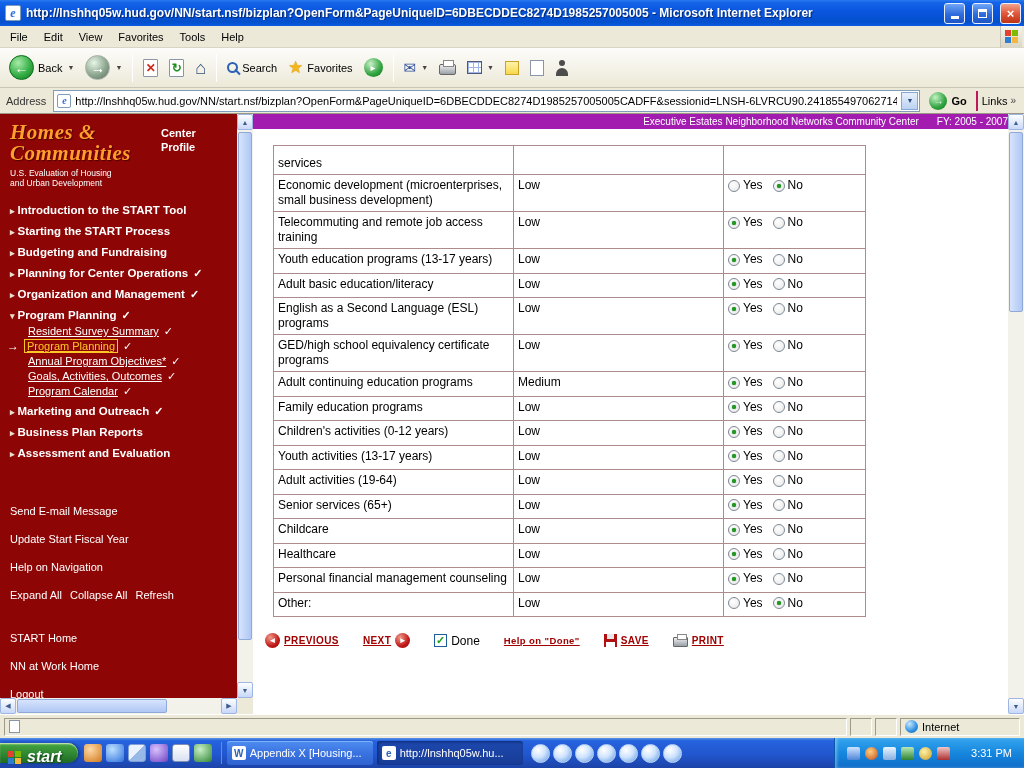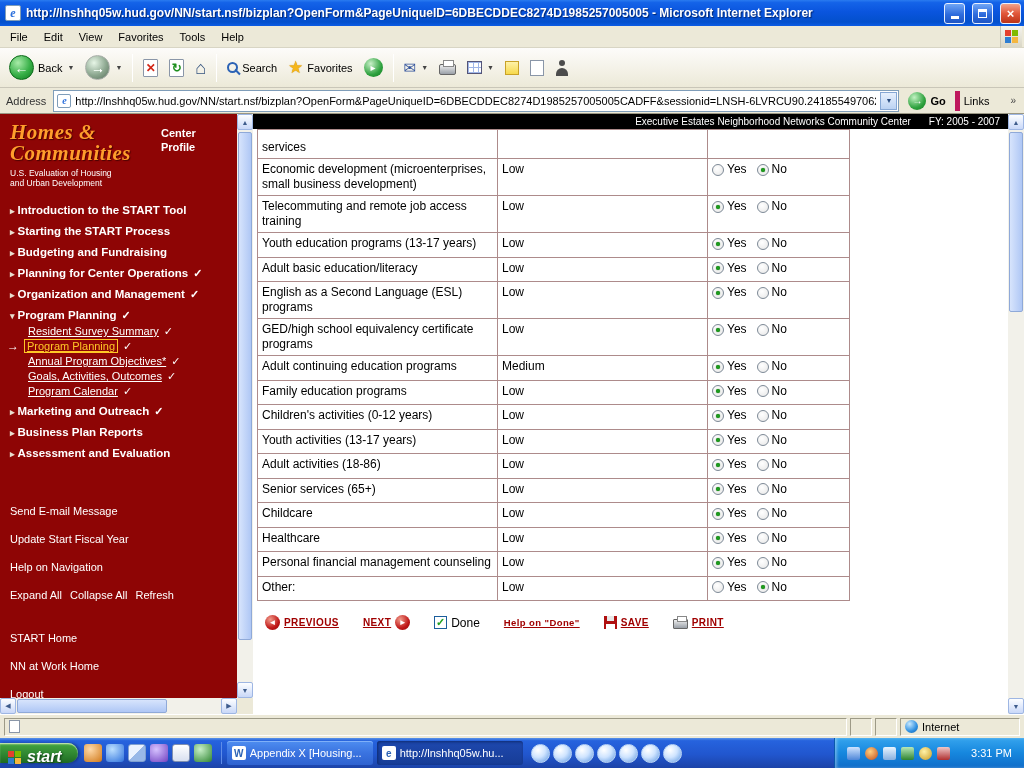--- a/index.html
+++ b/index.html
@@ -71,33 +71,33 @@
   .addr-label { font-size:11px; color:#333; padding:0 2px; }
   .addr-input { flex:1; height:22px; background:#fff; border:1px solid #7F9DB9; display:flex; align-items:center; padding:0 1px 0 3px; gap:4px; min-width:0; }
   .addr-url { font-size:11px; white-space:nowrap; overflow:hidden; flex:1; color:#000; }
   .addr-dd { width:17px; height:18px; background:linear-gradient(#E7F0FD,#BBD2F2); border:1px solid #86A7D4;
     font-size:7px; color:#2B4E82; display:flex; align-items:center; justify-content:center; flex:0 0 auto; }
   .go-wrap { display:flex; align-items:center; gap:4px; padding:0 4px; }
   .go-circle { width:18px; height:18px; border-radius:50%;
     background:radial-gradient(circle at 35% 30%, #C2F2C2, #2FA23F 60%, #0C7A1C); color:#fff; font-size:10px; font-weight:bold;
     display:flex; align-items:center; justify-content:center; }
   .go-label { font-size:11px; font-weight:bold; color:#000; }
-  .links-wrap { display:flex; align-items:center; gap:21px; padding:0 4px; border-left:5px solid #be185d; height:20px; }
+  .links-wrap { display:flex; align-items:center; gap:3px; padding:0 4px; border-left:2px solid #be185d; height:20px; }
   .links-label { font-size:11px; }
   .chev { font-size:10px; color:#444; }
 
   
   .viewport { flex:1 1 auto; display:flex; min-height:0; }
   .left-frame { width:253px; display:flex; flex-direction:column; flex:0 0 auto; }
   .left-top { flex:1; display:flex; min-height:0; }
   .sidebar { width:237px; background:#8E0505; position:relative; overflow:hidden; flex:0 0 auto; }
   .right-frame { flex:1; display:flex; min-width:0; }
   .main-col { flex:1; display:flex; flex-direction:column; min-width:0; }
-  .red-strip { height:15px; background:#000000; color:#fff; font-size:10px;
-    display:flex; justify-content:flex-end; align-items:center; gap:18px; padding-right:8px; flex:0 0 auto; }
+  .red-strip { height:15px; background:#a21caf; color:#fff; font-size:10px;
+    display:flex; justify-content:flex-end; align-items:center; gap:18px; flex:0 0 auto; }
   .content { flex:1; background:#fff; overflow:hidden; padding-left:4px; }
 
   
   .vscroll { width:16px; background:#F2F1EA; display:flex; flex-direction:column; flex:0 0 auto; }
   .sb-btn { width:16px; height:16px; background:linear-gradient(#FDFEFF,#C9D8F8); border:1px solid #9EB6E3; border-radius:2px;
     color:#3E5C8C; font-size:7px; display:flex; align-items:center; justify-content:center; flex:0 0 auto; }
   .sb-track { flex:1; position:relative; }
   .sb-thumb { position:absolute; left:1px; right:1px; background:linear-gradient(90deg,#D7E4FC,#AFC7F5);
     border:1px solid #8FA9D8; border-radius:2px; }
   .hscroll-row { height:16px; display:flex; flex:0 0 auto; }
@@ -122,21 +122,21 @@
   .nav.sub .lab { text-decoration:underline; }
   .nav.sub-current { color:#FFC726; padding-left:24px; }
   .nav.sub-current .lab { text-decoration:underline; border:1px solid #FFC726; padding:0 2px; }
   .cur-arrow { position:absolute; left:7px; color:#fff; font-weight:bold; font-size:12px; }
   .nav.plain { font-size:11px; margin-top:15px; font-weight:normal; }
   .nav.gap-lg { margin-top:44px; }
   .nav.gap-md { margin-top:30px; }
   .multi-link { margin-right:8px; }
 
   
-  table.programs { border-collapse:collapse; margin:0; }
+  table.programs { border-collapse:collapse; margin:16px; }
   table.programs td { border:1px solid #AD8B8B; font-size:12px; padding:3px 4px; vertical-align:top; line-height:15px; color:#000; background:#fff; }
   td.c1 { width:240px; }
   td.c2 { width:210px; }
   td.c3 { width:142px; white-space:nowrap; }
   tr.partial td { height:29px; vertical-align:bottom; padding-bottom:3px; }
   .ropt { margin-right:10px; white-space:nowrap; display:inline-flex; align-items:center; }
   .radio { display:inline-block; width:12px; height:12px; border-radius:50%;
     background:radial-gradient(circle at 40% 35%, #FFF, #E6E6E6); border:1px solid #7E8A97; position:relative; }
   .radio.sel::after { content:''; position:absolute; left:3px; top:3px; width:4px; height:4px; border-radius:50%;
     background:#1E9C1E; box-shadow:0 0 1px #0A520A; }
@@ -494,21 +494,21 @@
                   <td class="c2">Low</td>
                   <td class="c3"><span class="ropt">
                       <span class="radio sel"></span>
                       <span class="rlab">Yes</span>
                     </span><span class="ropt">
                       <span class="radio"></span>
                       <span class="rlab">No</span>
                     </span></td>
                 </tr>
                 <tr>
-                  <td class="c1">Adult activities (18-86)</td>
+                  <td class="c1">Adult activities (19-64)</td>
                   <td class="c2">Low</td>
                   <td class="c3"><span class="ropt">
                       <span class="radio sel"></span>
                       <span class="rlab">Yes</span>
                     </span><span class="ropt">
                       <span class="radio"></span>
                       <span class="rlab">No</span>
                     </span></td>
                 </tr>
                 <tr>

